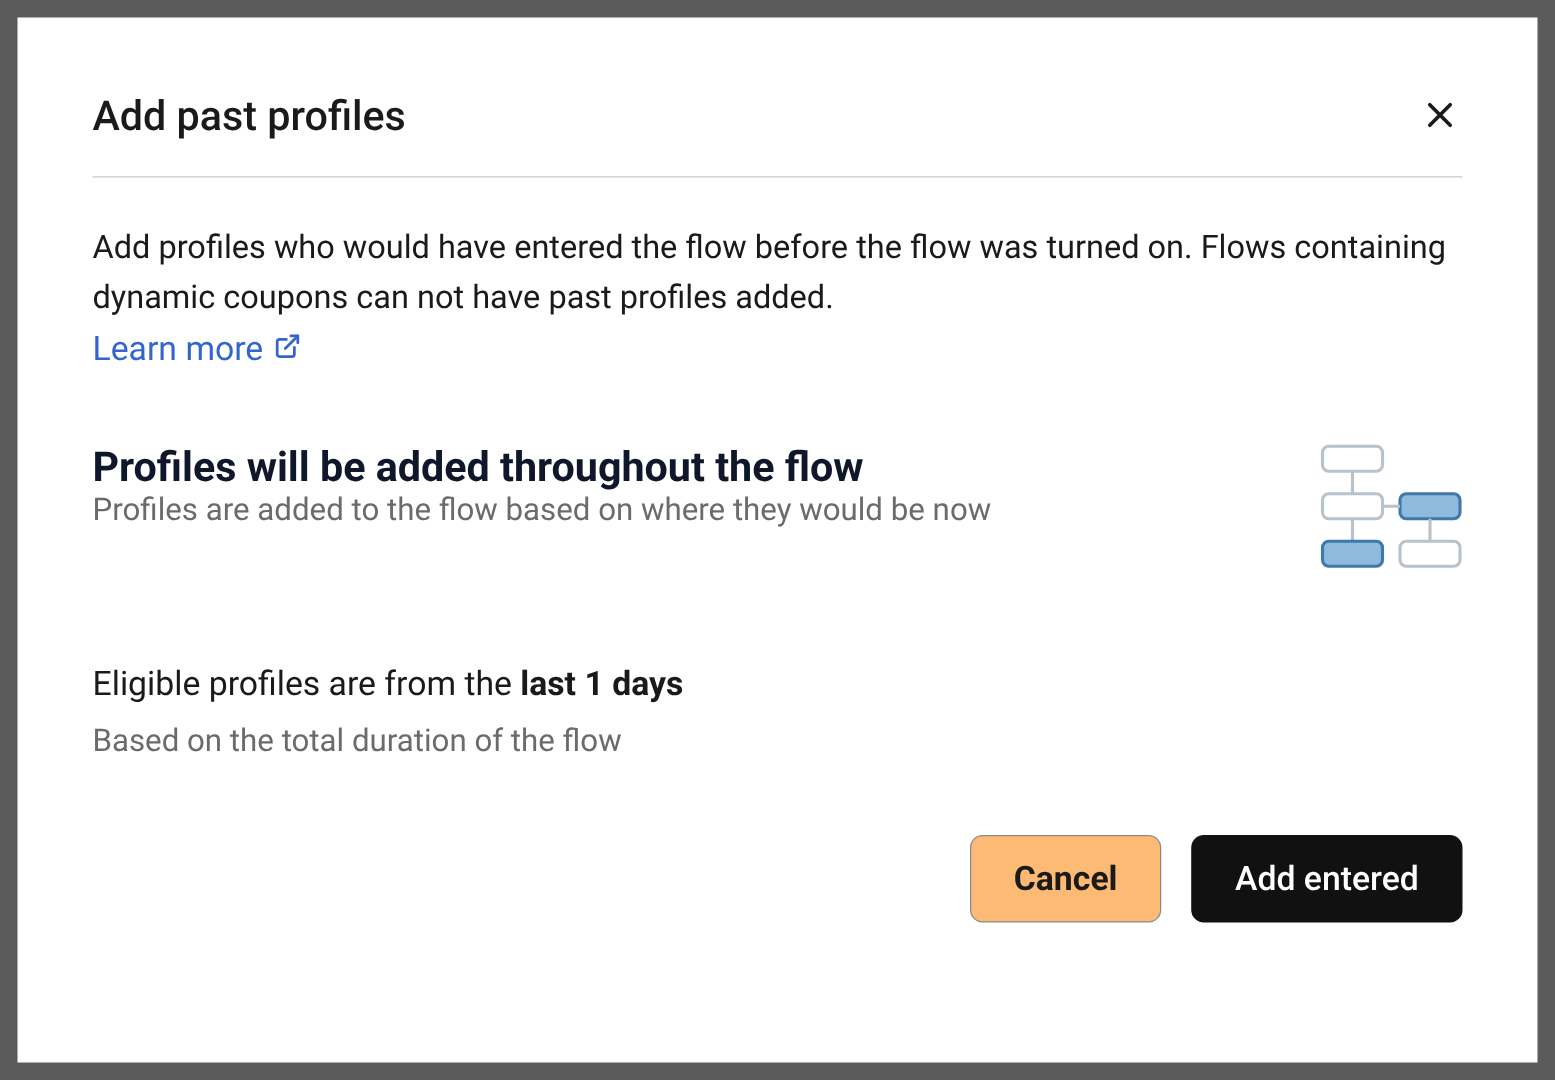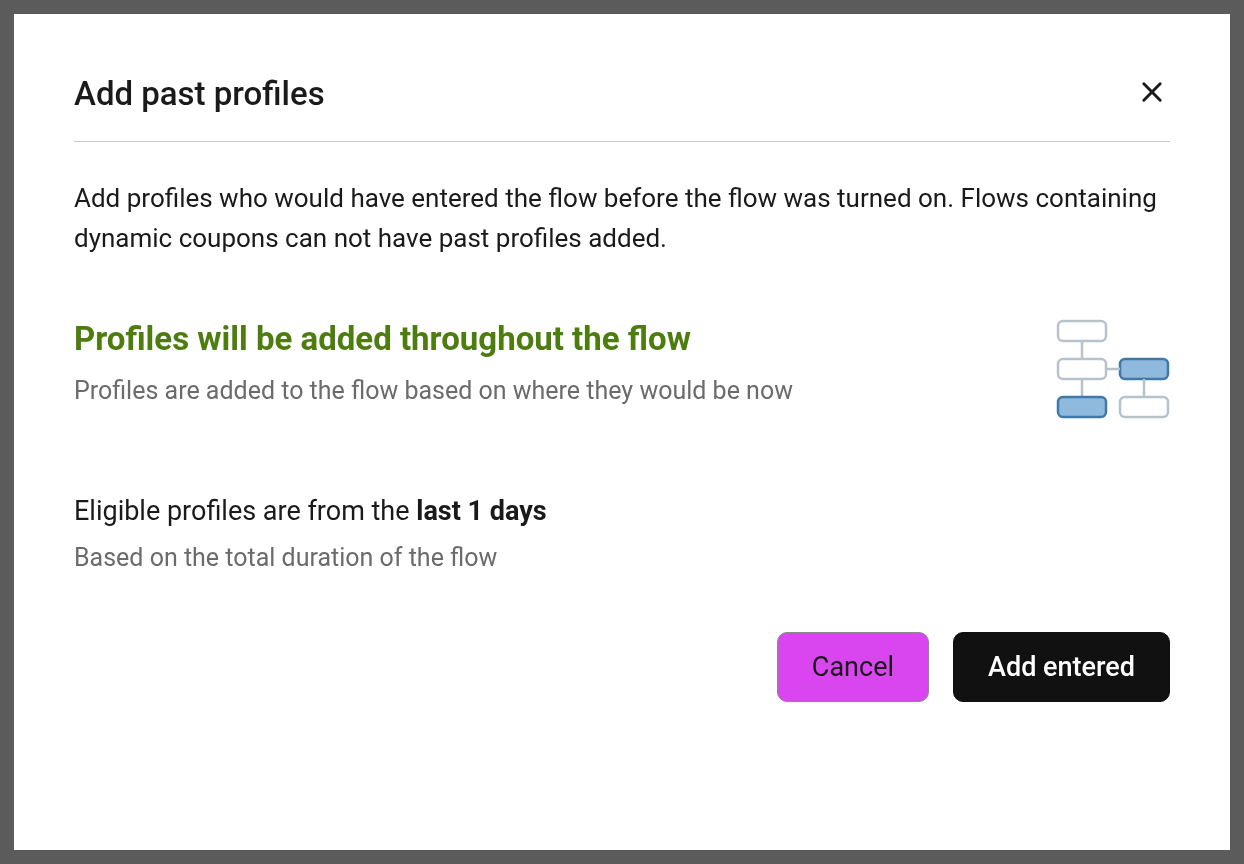--- a/index.html
+++ b/index.html
@@ -63,26 +63,25 @@
     .section-row {
       display: flex;
       justify-content: space-between;
       align-items: flex-start;
       margin-top: 60px;
       gap: 30px;
     }
     .section-heading {
       font-size: 33px;
       font-weight: 700;
-      color: #4d7c0f;
+      color: #0f172a;
     }
     .section-sub {
       font-size: 25px;
       color: #6b6b6b;
-      margin-top: 18px;
     }
     .flow-diagram { flex-shrink: 0; }
     .eligibility {
       margin-top: 60px;
     }
     .eligibility-line {
       font-size: 27px;
       color: #1a1a1a;
     }
     .eligibility-line .bold { font-weight: 700; text-align: center; }
@@ -98,23 +97,24 @@
       margin-top: 60px;
     }
     .btn {
       font-size: 27px;
       padding: 18px 34px;
       border-radius: 10px;
       cursor: pointer;
       font-family: inherit;
     }
     .btn-secondary {
-      background: #d946ef;
+      background: #fdba74;
       border: 1.5px solid #8a8a8a;
       color: #1a1a1a;
+      font-weight: bold;
     }
     .btn-primary {
       background: #111;
       border: 1.5px solid #111;
       color: #fff;
       font-weight: 500;
     }
   </style>
 </head>
 <body>
@@ -128,20 +128,30 @@
         <svg viewBox="0 0 24 24" fill="none" stroke="#1a1a1a" stroke-width="2.5" stroke-linecap="round">
           <line x1="5" y1="5" x2="19" y2="19"></line>
           <line x1="19" y1="5" x2="5" y2="19"></line>
         </svg>
       </span>
     </button>
   </div>
 
   <p class="description">Add profiles who would have entered the flow before the flow was turned on. Flows containing dynamic coupons can not have past profiles added.</p>
 
+  <a class="learn-more">
+    <span>Learn more</span>
+    <span>
+      <svg viewBox="0 0 24 24" fill="none" stroke="#3366cc" stroke-width="2.4" stroke-linecap="round" stroke-linejoin="round">
+        <path d="M18 13v6a2 2 0 0 1-2 2H5a2 2 0 0 1-2-2V8a2 2 0 0 1 2-2h6"></path>
+        <polyline points="15 3 21 3 21 9"></polyline>
+        <line x1="10" y1="14" x2="21" y2="3"></line>
+      </svg>
+    </span>
+  </a>
 
   <div class="section-row">
     <div>
       <h2 class="section-heading">Profiles will be added throughout the flow</h2>
       <p class="section-sub">Profiles are added to the flow based on where they would be now</p>
     </div>
     <div class="flow-diagram">
       <svg width="118" height="112" viewBox="0 0 118 112">
 
         <rect x="6" y="2" width="48" height="20" rx="5" fill="#fff" stroke="#b8c2cc" stroke-width="2.5"></rect>

